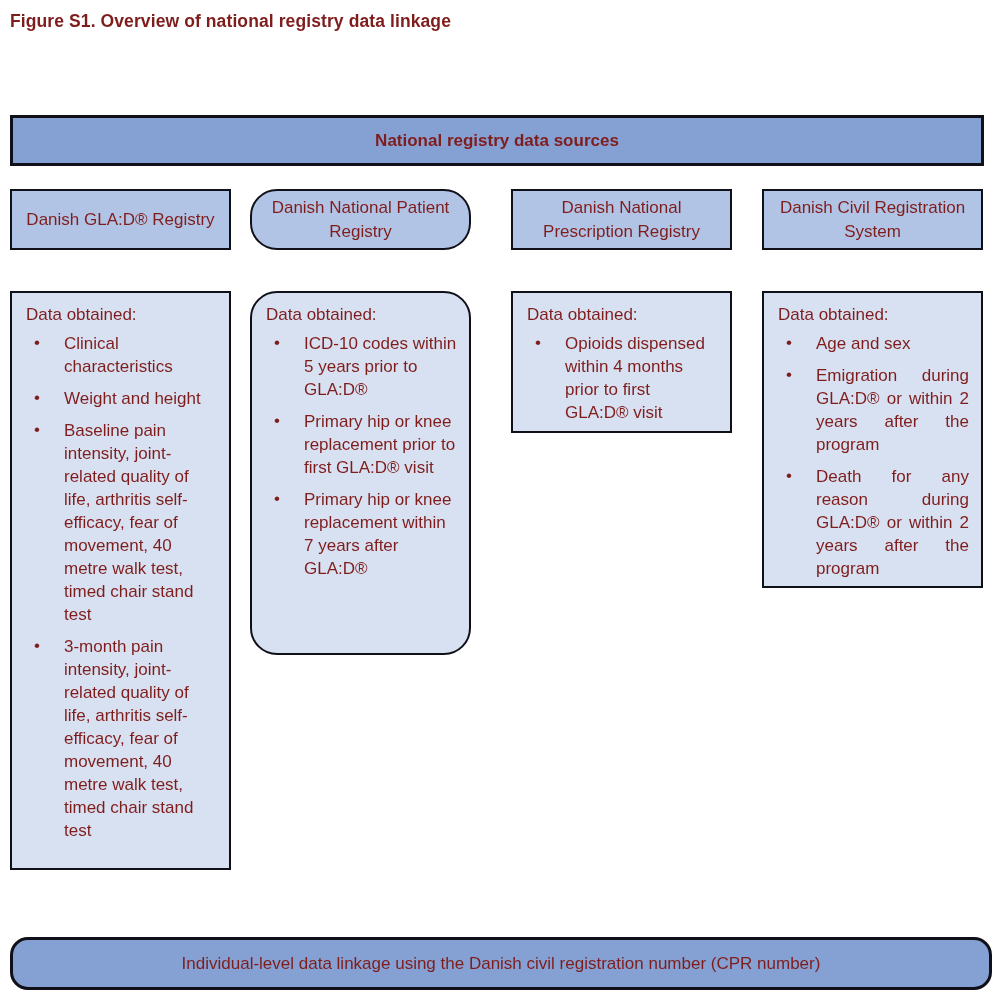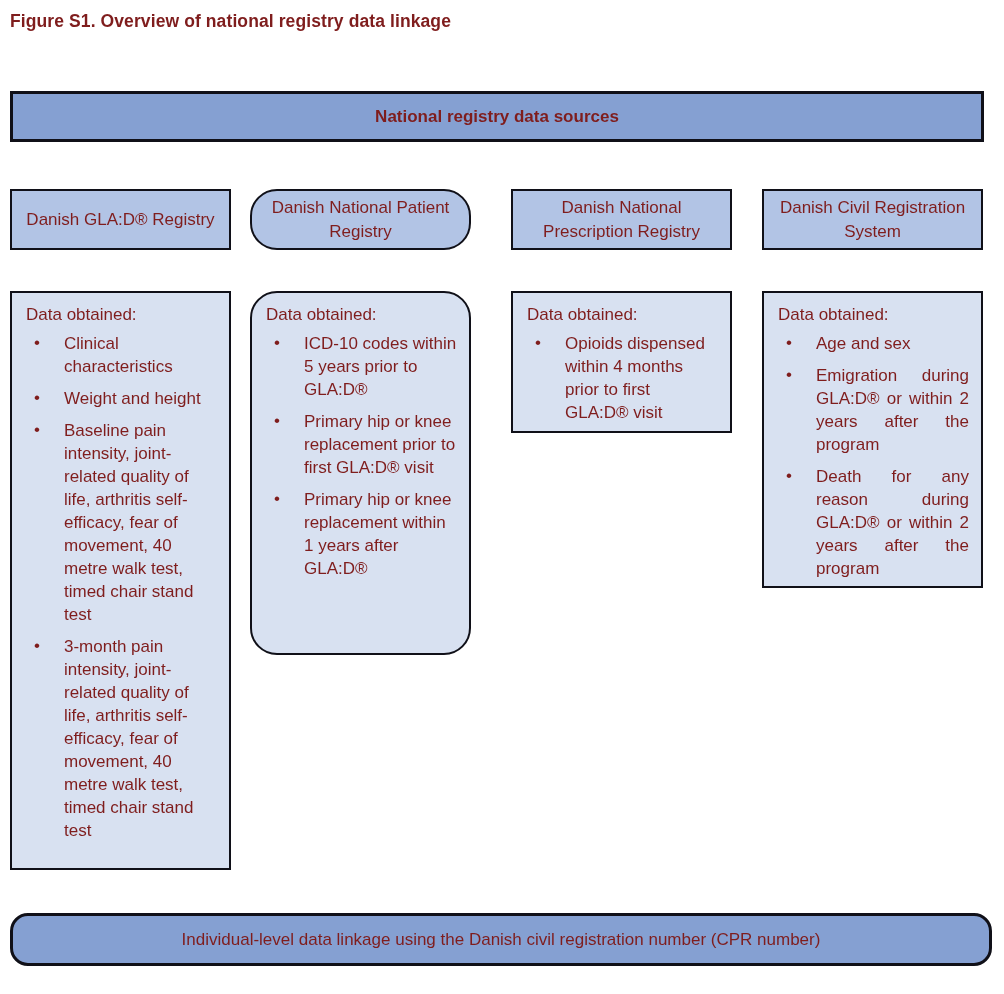--- a/index.html
+++ b/index.html
@@ -15,20 +15,21 @@
     position:absolute; left:10px; top:11px;
     font-size:17.5px; font-weight:bold; letter-spacing:0.1px;
   }
   .band {
     position:absolute; left:10px;
     border:3px solid #101018;
     background:#85a0d2;
     display:flex; align-items:center; justify-content:center;
     box-sizing:border-box;
     font-size:17px;
+    margin-top:24px;
   }
   .band.header { top:91px; width:974px; height:51px; font-weight:bold; }
   .band.footer { top:913px; width:982px; height:53px; font-weight:normal;border-radius:18px; }
   .reg-box {
     position:absolute; top:189px; height:61px; width:221px;
     border:2px solid #101018; background:#b2c4e5;
     box-sizing:border-box;
     display:flex; align-items:center; justify-content:center;
     text-align:center; font-size:17px; line-height:24px;
     padding:0 6px;
@@ -79,21 +80,21 @@
     <div class="item"><span class="bullet">•</span><span>Clinical characteristics</span></div>
     <div class="item"><span class="bullet">•</span><span>Weight and height</span></div>
     <div class="item"><span class="bullet">•</span><span>Baseline pain intensity, joint-related quality of life, arthritis self-efficacy, fear of movement, 40 metre walk test, timed chair stand test</span></div>
     <div class="item"><span class="bullet">•</span><span>3-month pain intensity, joint-related quality of life, arthritis self-efficacy, fear of movement, 40 metre walk test, timed chair stand test</span></div>
   </div>
 
   <div class="data-box col-1 h-1">
     <div class="data-label">Data obtained:</div>
     <div class="item"><span class="bullet">•</span><span>ICD-10 codes within 5 years prior to GLA:D®</span></div>
     <div class="item"><span class="bullet">•</span><span>Primary hip or knee replacement prior to first GLA:D® visit</span></div>
-    <div class="item"><span class="bullet">•</span><span>Primary hip or knee replacement within 1 years after GLA:D®</span></div>
+    <div class="item"><span class="bullet">•</span><span>Primary hip or knee replacement within 7 years after GLA:D®</span></div>
   </div>
 
   <div class="data-box col-2 h-2">
     <div class="data-label">Data obtained:</div>
     <div class="item"><span class="bullet">•</span><span>Opioids dispensed within 4 months prior to first GLA:D® visit</span></div>
   </div>
 
   <div class="data-box col-3 h-3 justify">
     <div class="data-label">Data obtained:</div>
     <div class="item"><span class="bullet">•</span><span>Age and sex</span></div>

